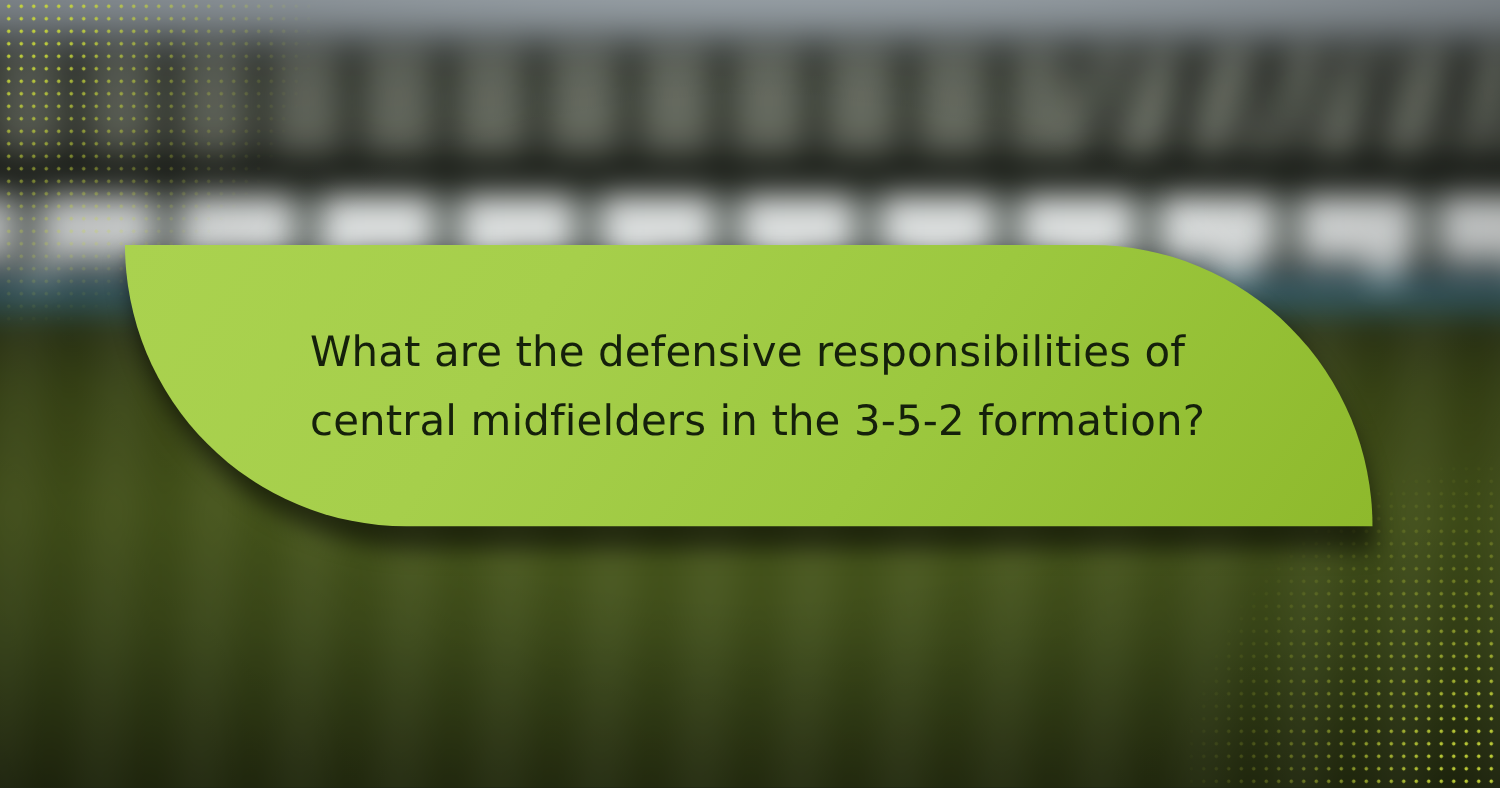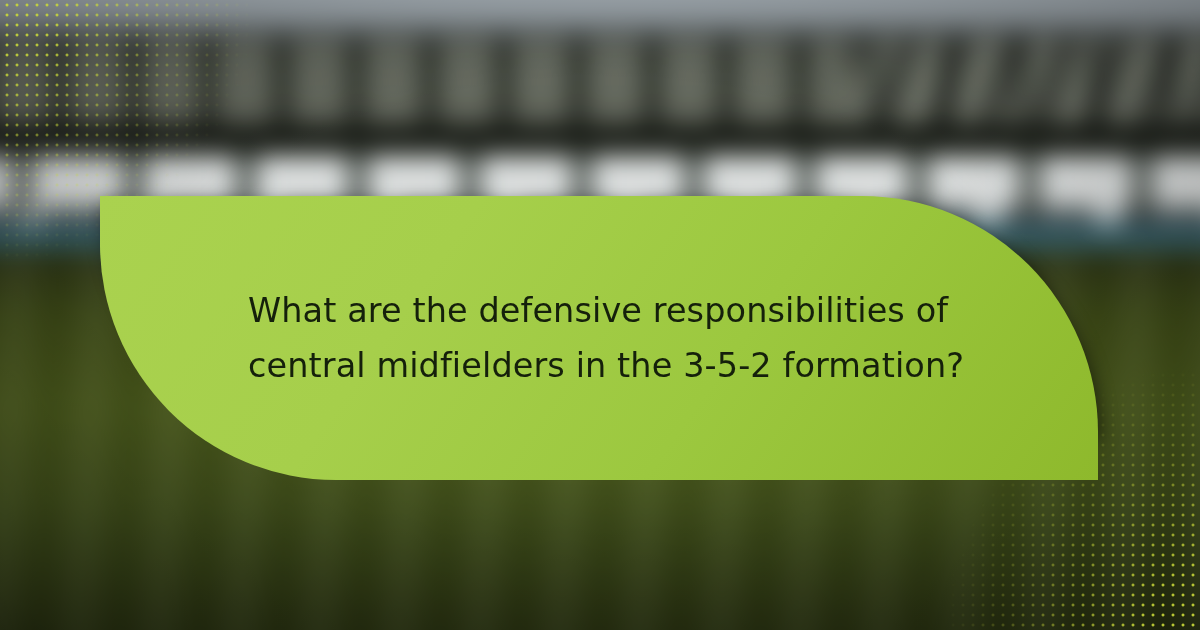--- a/index.html
+++ b/index.html
@@ -196,21 +196,21 @@
     background: rgba(0,0,0,0.55);
     filter: blur(9px);
     transform: translate(2px, 8px);
   }
 
   .card {
     position: absolute;
     left: 100px;
     top: 196px;
     width: 998px;
-    height: 284px;
+    height: 225px;
     border-radius: 0 236px 0 236px;
     background: linear-gradient(125deg, #aad24f 0%, #a6cf4b 32%, #9cc83f 62%, #8eb92c 100%);
     overflow: hidden;
   }
 
   .card-text {
     position: absolute;
     left: 148px;
     top: 50%;
     transform: translateY(-50%);

